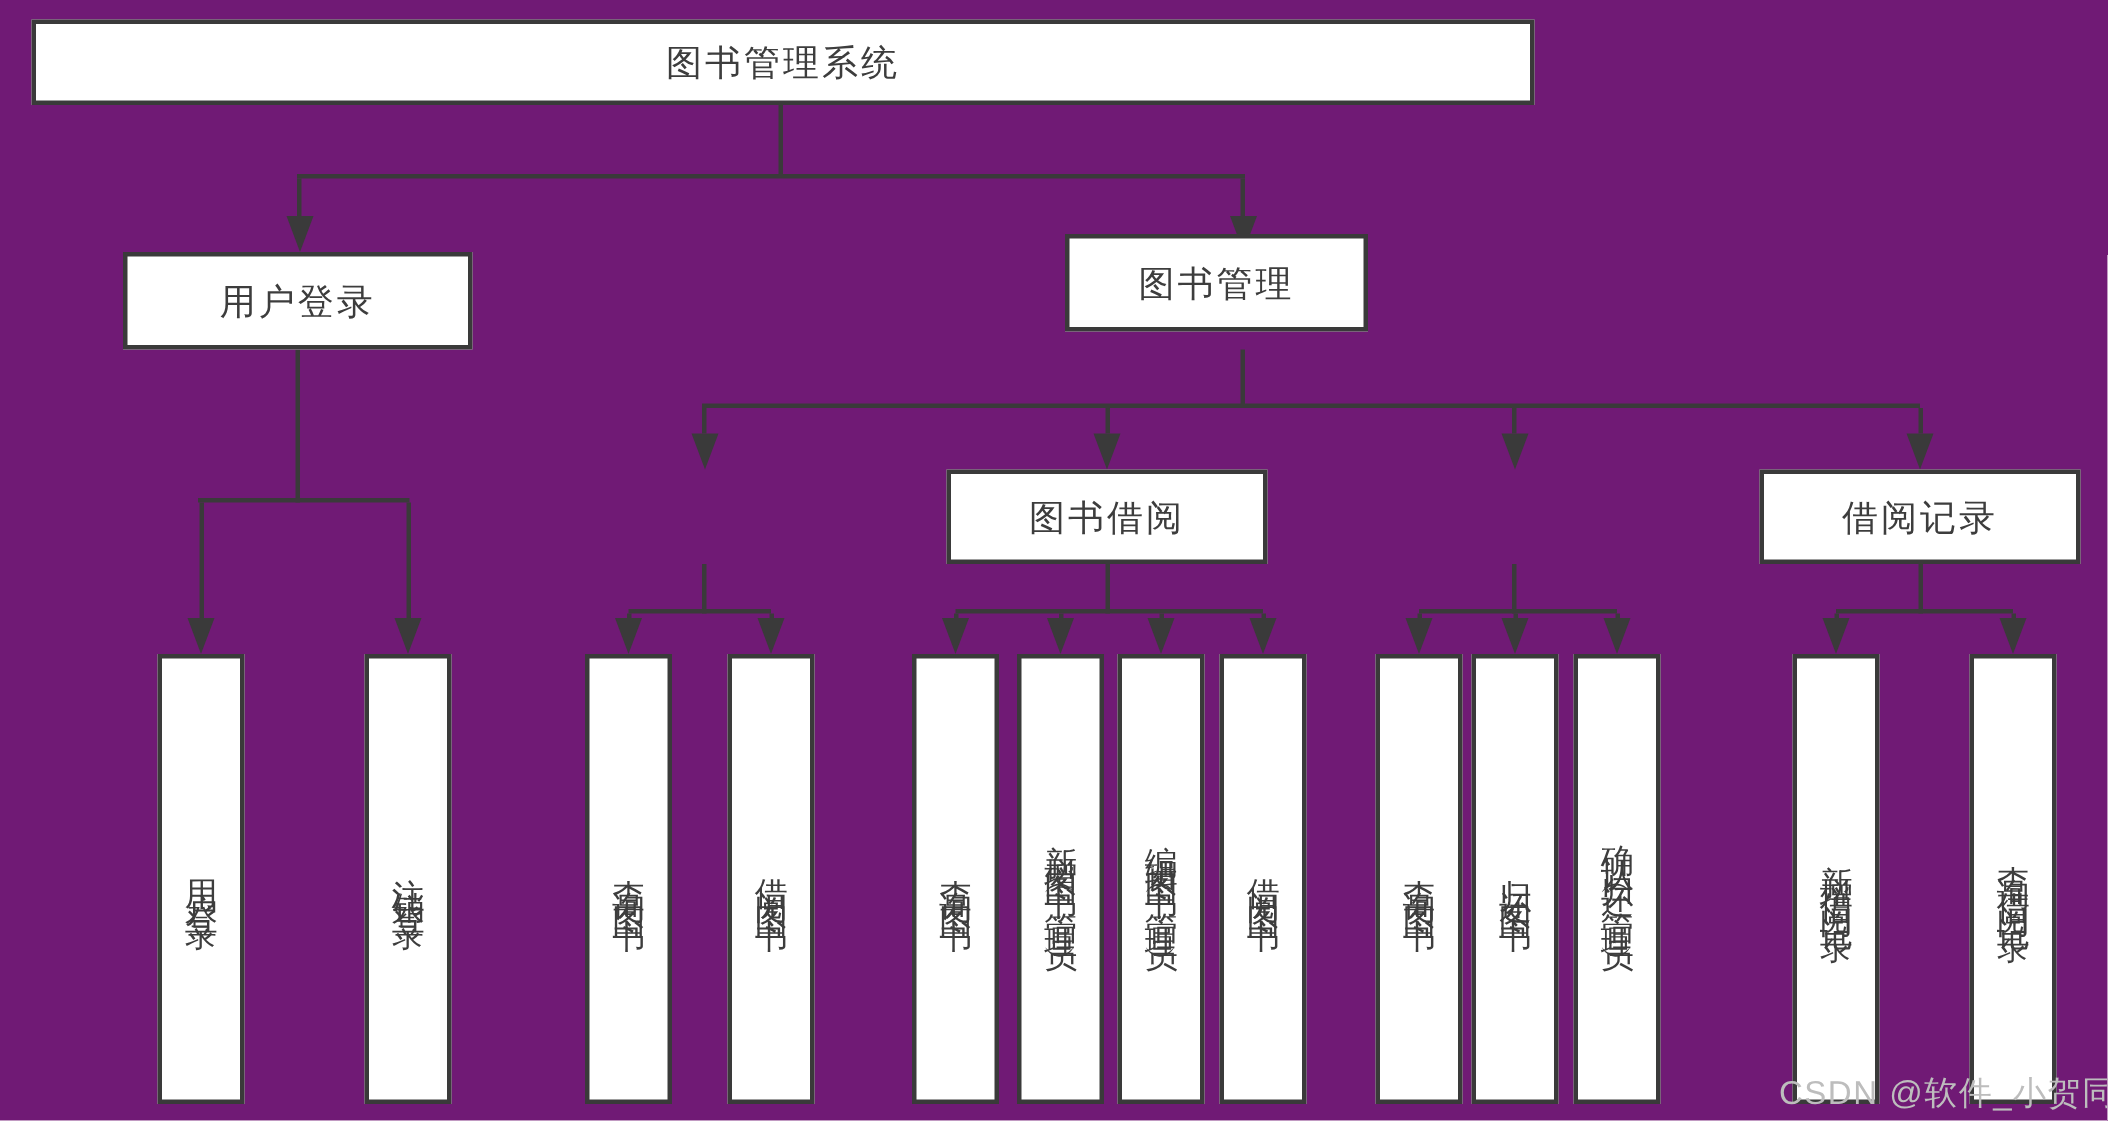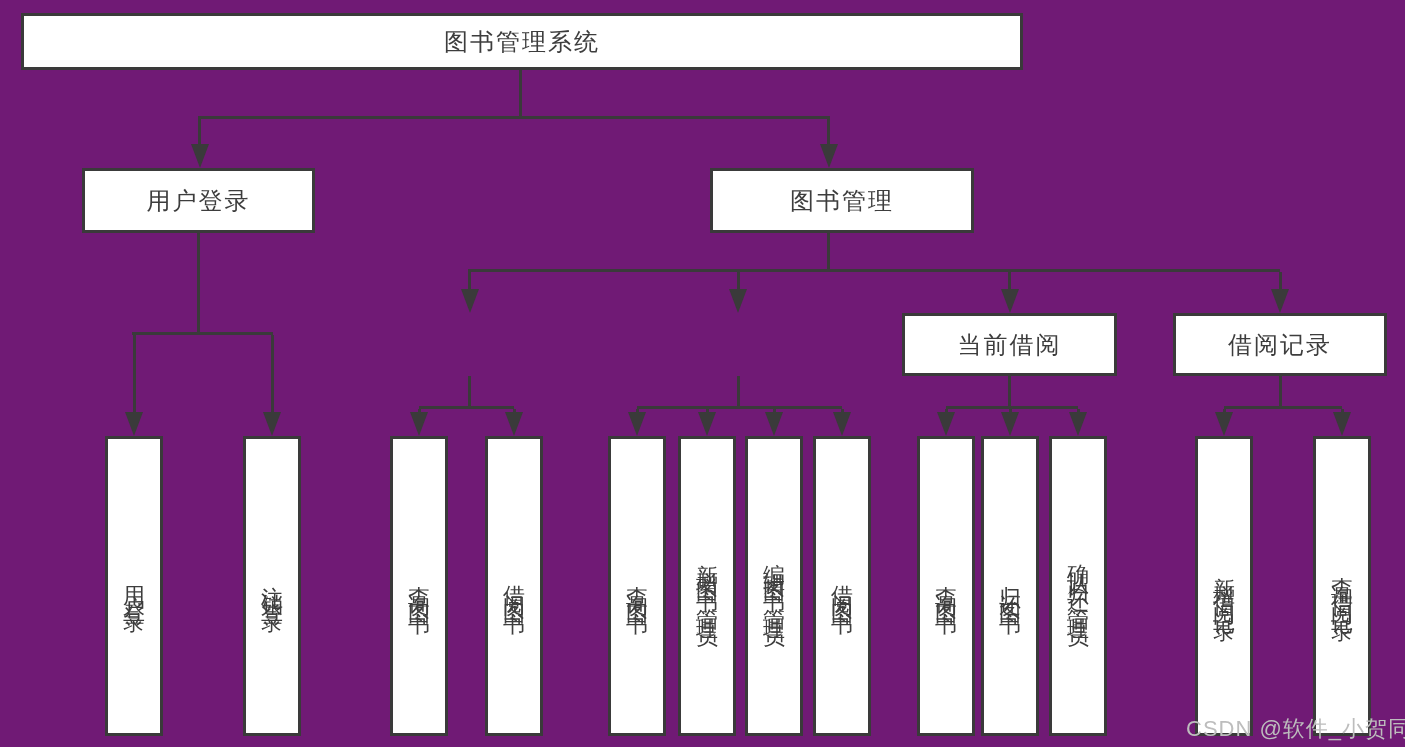--- a/index.html
+++ b/index.html
@@ -46,21 +46,21 @@
   <div class="vline" style="left:519px; top:70px; height:48px;"></div>
   <div class="hline" style="left:198px; top:116px; width:632px;"></div>
   <div class="vline" style="left:198px; top:119px; height:28px;"></div>
   <div class="arr" style="left:190.5px; top:144px;"></div>
   <div class="vline" style="left:827px; top:119px; height:28px;"></div>
   <div class="arr" style="left:819.5px; top:144px;"></div>
 
   <div class="box-h" style="left:82px; top:168px; width:233px; height:65px;">
     <span>用户登录</span>
   </div>
-  <div class="box-h" style="left:710px; top:168px; width:264px; height:65px;">
+  <div class="box-h" style="left:710px; top:156px; width:202px; height:65px;">
     <span>图书管理</span>
   </div>
 
   <div class="vline" style="left:197px; top:233px; height:102px;"></div>
   <div class="hline" style="left:132px; top:332px; width:141px;"></div>
   <div class="vline" style="left:132.5px; top:335px; height:80px;"></div>
   <div class="arr" style="left:125px; top:412px;"></div>
   <div class="vline" style="left:270.5px; top:335px; height:80px;"></div>
   <div class="arr" style="left:263px; top:412px;"></div>
 
@@ -68,22 +68,22 @@
   <div class="hline" style="left:468px; top:269px; width:812px;"></div>
   <div class="vline" style="left:468px;    top:272px; height:17px;"></div>
   <div class="arr" style="left:460.5px;  top:289px;"></div>
   <div class="vline" style="left:736.5px;  top:272px; height:17px;"></div>
   <div class="arr" style="left:729px;    top:289px;"></div>
   <div class="vline" style="left:1008px;   top:272px; height:17px;"></div>
   <div class="arr" style="left:1000.5px; top:289px;"></div>
   <div class="vline" style="left:1278.5px; top:272px; height:17px;"></div>
   <div class="arr" style="left:1271px;   top:289px;"></div>
 
-  <div class="box-h" style="left:902px; top:313px; width:215px; height:63px;">
-    <span>当前借阅</span>
+  <div class="box-h" style="left:631px; top:313px; width:214px; height:63px;">
+    <span>图书借阅</span>
   </div>
   <div class="box-h" style="left:1173px; top:313px; width:214px; height:63px;">
     <span>借阅记录</span>
   </div>
 
   <div class="vline" style="left:468px; top:376px; height:33px;"></div>
   <div class="hline" style="left:419px; top:406px; width:95px;"></div>
   <div class="vline" style="left:417.5px; top:409px; height:5px;"></div>
   <div class="arr" style="left:410px; top:412px;"></div>
   <div class="vline" style="left:512.5px; top:409px; height:5px;"></div>

